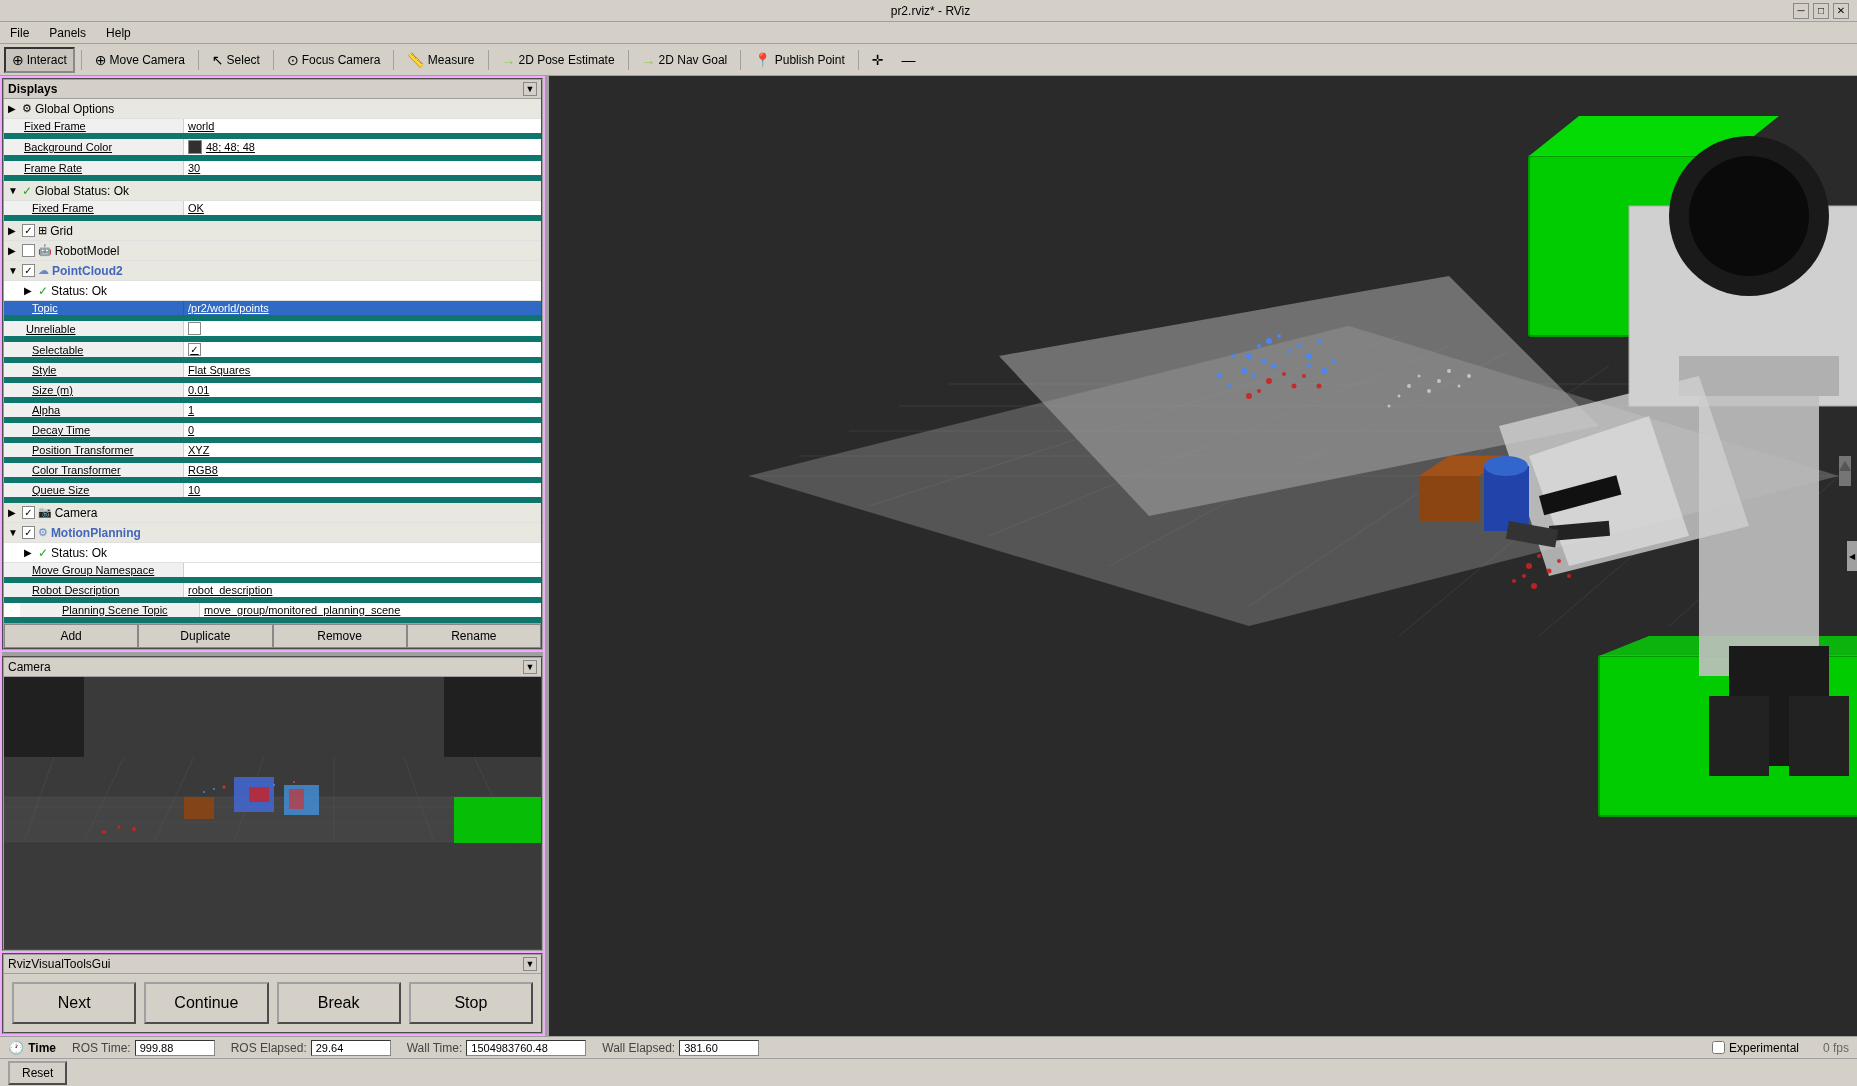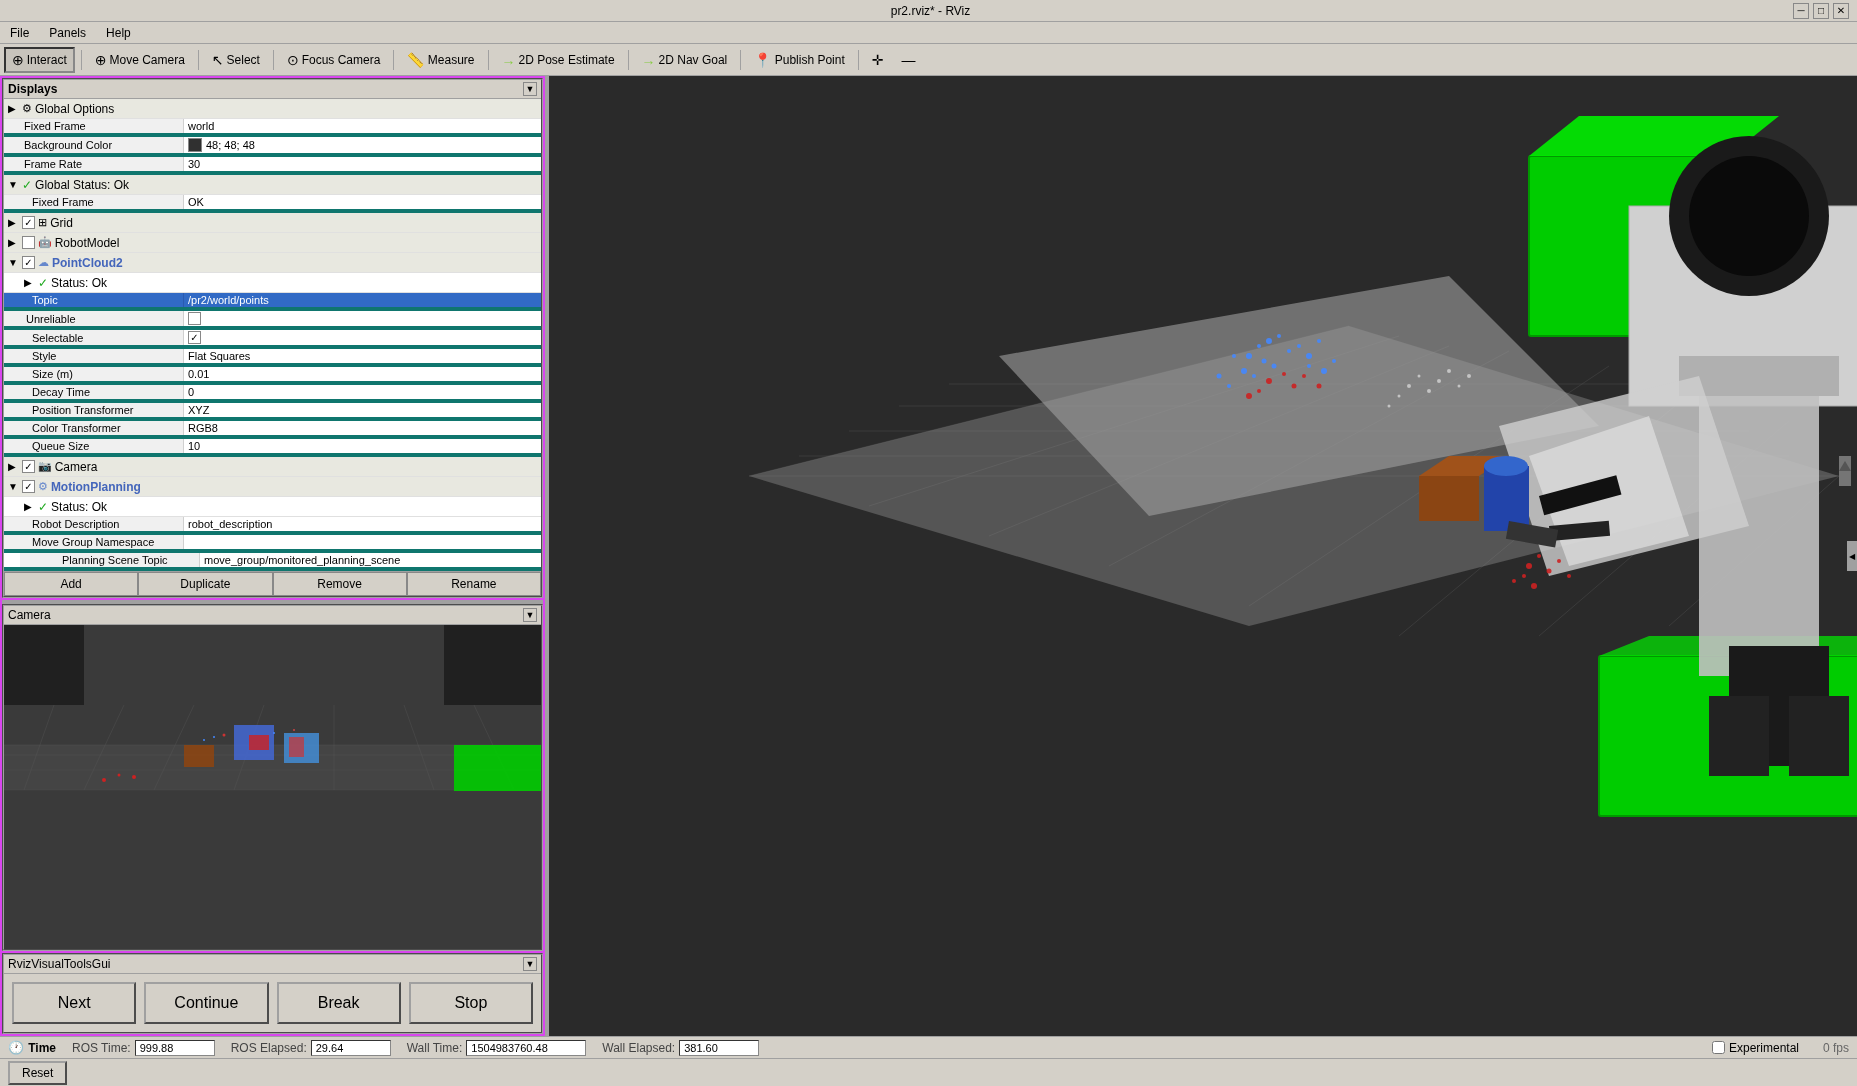--- a/index.html
+++ b/index.html
@@ -88,21 +88,21 @@
       display: flex;
       height: calc(1086px - 22px - 22px - 32px - 22px - 28px);
     }
 
     
     #left-panel {
       width: 545px;
       min-width: 545px;
       display: flex;
       flex-direction: column;
-      background: #d946ef;
+      background: #f0abfc;
       justify-content: center;
     }
 
     
     #displays-section {
       flex: 0 0 440px;
       display: flex;
       flex-direction: column;
       border: 2px groove #a0a0a0;
       margin: 2px;
@@ -126,21 +126,22 @@
     }
     #displays-content {
       flex: 1;
       overflow-y: auto;
       background: #ffffff;
     }
 
     .prop-row {
       display: flex;
       min-height: 18px;
-      border-bottom: 4px solid #0f766e;
+      border-bottom: 6px solid #0f766e;
+      text-decoration: underline;
     }
     .prop-name {
       width: 180px;
       min-width: 180px;
       padding: 1px 4px 1px 20px;
       display: flex;
       align-items: center;
       background: #f0f0f0;
       border-right: 1px solid #d0d0d0;
       font-size: 11px;
@@ -527,20 +528,24 @@
         </div>
         <div class="prop-row">
           <div class="prop-name" style="padding-left:28px;">Style</div>
           <div class="prop-value">Flat Squares</div>
         </div>
         <div class="prop-row">
           <div class="prop-name" style="padding-left:28px;">Size (m)</div>
           <div class="prop-value">0.01</div>
         </div>
         <div class="prop-row">
+          <div class="prop-name" style="padding-left:28px;">Alpha</div>
+          <div class="prop-value">1</div>
+        </div>
+        <div class="prop-row">
           <div class="prop-name" style="padding-left:28px;">Decay Time</div>
           <div class="prop-value">0</div>
         </div>
         <div class="prop-row">
           <div class="prop-name" style="padding-left:28px;">Position Transformer</div>
           <div class="prop-value">XYZ</div>
         </div>
         <div class="prop-row">
           <div class="prop-name" style="padding-left:28px;">Color Transformer</div>
           <div class="prop-value">RGB8</div>
@@ -562,26 +567,26 @@
           <div class="tree-checkbox checked"></div>
           <span style="margin-right:3px;color:#6688cc;font-size:11px;">⚙</span>
           <span style="color:#4466bb;font-weight:bold;">MotionPlanning</span>
         </div>
         <div class="section-row" style="padding-left:20px;">
           <span style="width:14px;font-size:10px;">▶</span>
           <span style="margin-right:3px;color:#22aa22;">✓</span>
           <span>Status: Ok</span>
         </div>
         <div class="prop-row">
+          <div class="prop-name" style="padding-left:28px;">Move Group Namespace</div>
+          <div class="prop-value"></div>
+        </div>
+        <div class="prop-row">
           <div class="prop-name" style="padding-left:28px;">Robot Description</div>
           <div class="prop-value">robot_description</div>
-        </div>
-        <div class="prop-row">
-          <div class="prop-name" style="padding-left:28px;">Move Group Namespace</div>
-          <div class="prop-value"></div>
         </div>
         <div class="prop-row">
           <div class="prop-name" style="padding-left:42px;margin-left:16px;">Planning Scene Topic</div>
           <div class="prop-value">move_group/monitored_planning_scene</div>
         </div>
 
       </div>
       <div id="displays-buttons">
         <button class="display-btn">Add</button>
         <button class="display-btn">Duplicate</button>

